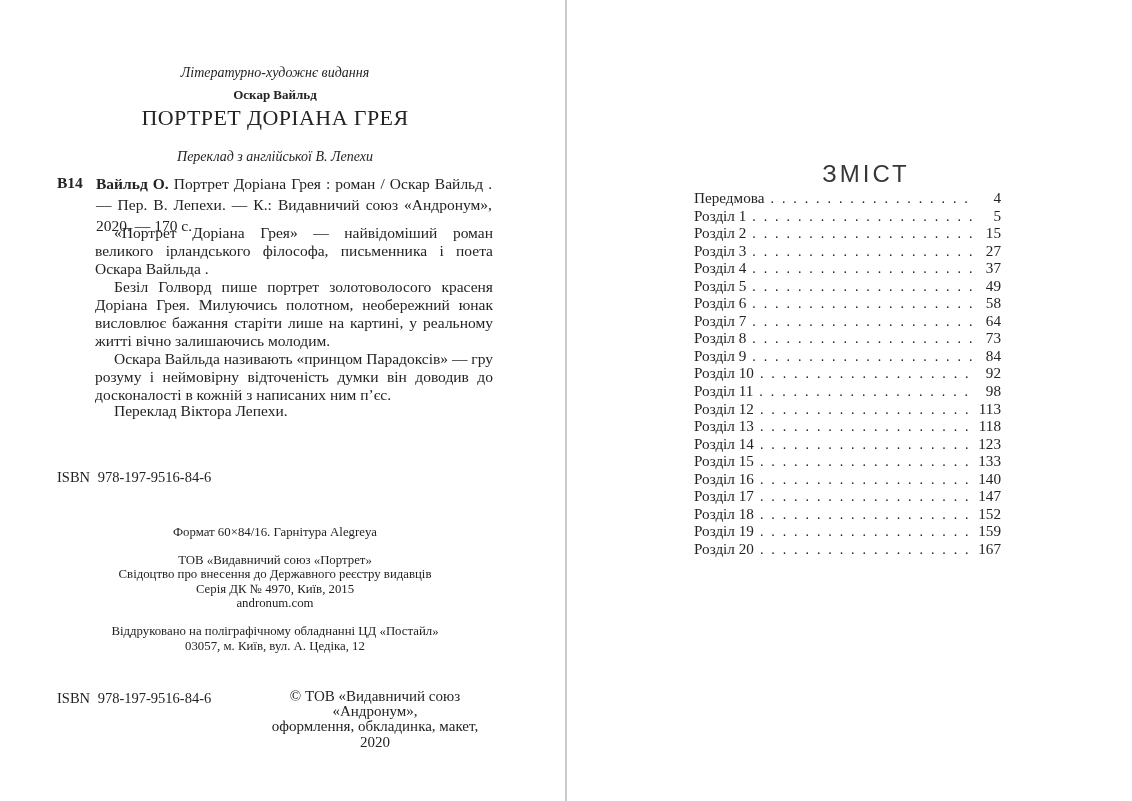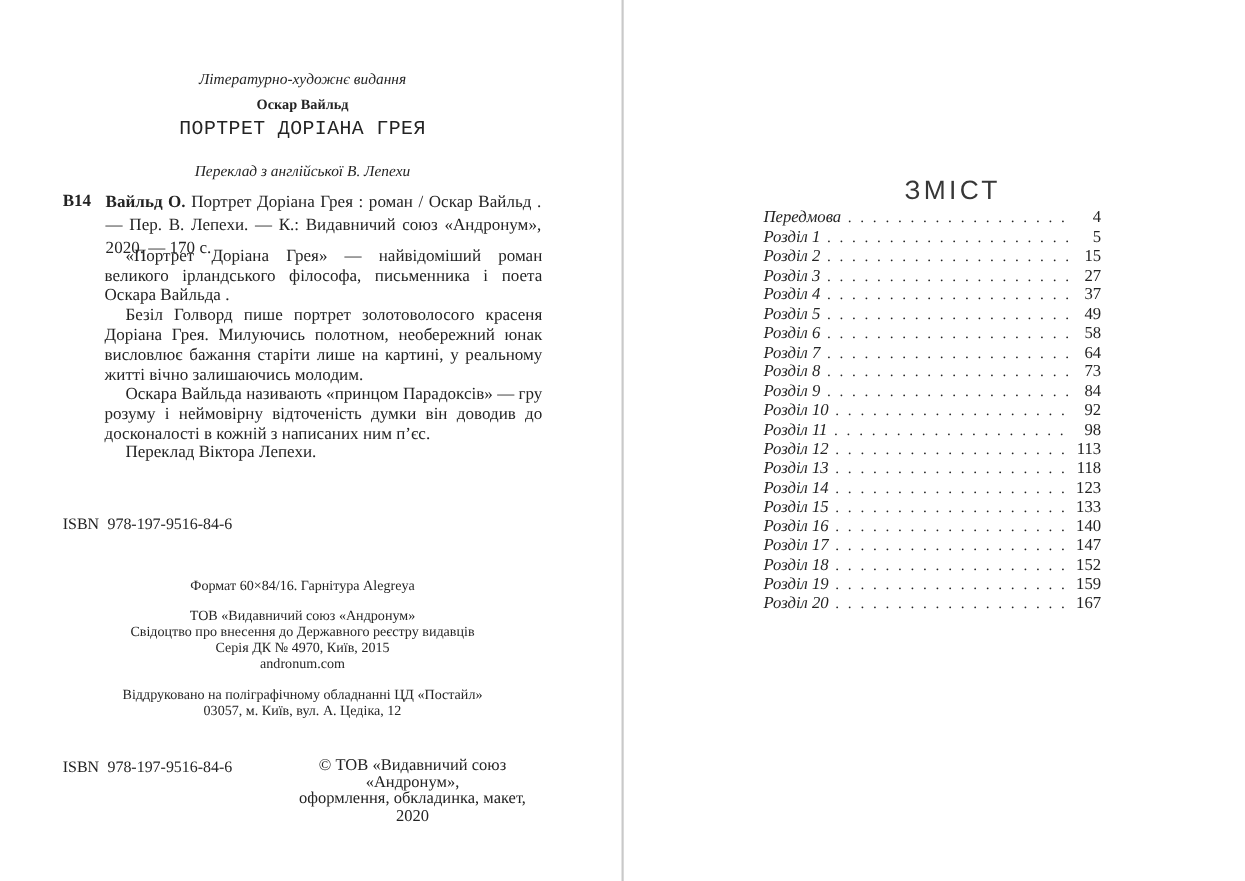--- a/index.html
+++ b/index.html
@@ -17,21 +17,21 @@
     background:#c9c9c9;
   }
 
   
   .header-block {
     position:absolute; left:57px; top:64px; width:436px;
     text-align:center;
   }
   .edition-note { font-style:italic; font-size:14px; line-height:17px; }
   .author-name  { font-weight:bold; font-size:13px; line-height:22px; margin-top:3px; }
-  .book-title   { font-size:18px; line-height:24px; letter-spacing:0.4px;font-family:Liberation Mono, monospace; }
+  .book-title   { font-size:22px; line-height:24px; letter-spacing:0.4px; }
   .translation-note { font-style:italic; font-size:14px; margin-top:19px; }
 
   .bib-block {
     position:absolute; left:57px; top:172px; width:436px;
     font-size:15.5px; line-height:21px;
     display:flex;
   }
   .bib-code { font-weight:bold; width:38px; flex:none; }
   .bib-text { margin:1px; text-align:justify; }
   .bib-author { font-weight:bold; }
@@ -66,21 +66,21 @@
     position:absolute; left:568px; top:144px; width:564px;
     margin:16px; text-align:center;
     font-family:"Liberation Sans","DejaVu Sans",sans-serif;
     font-weight:400; font-size:24px; letter-spacing:3px; color:#373737;
   }
   .toc {
     position:absolute; left:694px; top:189px; width:307px;
     font-size:15.2px;
   }
   .toc-row { display:flex; align-items:baseline; height:17.55px; line-height:17.55px; }
-  .toc-label { white-space:nowrap; flex:none;font-style:italic; }
+  .toc-label { white-space:nowrap; flex:none; }
   .toc-dots {
     flex:1 1 auto; overflow:hidden; white-space:nowrap;
     margin:0 3px 0 6px; letter-spacing:2.2px; font-size:14px;
   }
   .toc-dots::after {
     content:". . . . . . . . . . . . . . . . . . . . . . . . . . . . . . . . . . . . . . . . . . . . . . . . . . . . . . . . . . . .";
   }
   .toc-page { flex:none; min-width:26px; text-align:right; white-space:nowrap; }
 </style>
 </head>
@@ -112,21 +112,21 @@
       </div>
 
     <div class="translator-credit">Переклад Віктора Лепехи.</div>
 
     <div class="isbn-top">ISBN 978-197-9516-84-6</div>
 
     <div class="imprint">
       <p class="format-line">Формат 60×84/16. Гарнітура Alegreya</p>
       <div class="publisher-group">
 
-          <p>ТОВ «Видавничий союз «Андронум»</p>
+          <p>ТОВ «Видавничий союз «Портрет»</p>
 
           <p>Свідоцтво про внесення до Державного реєстру видавців</p>
 
           <p>Серія ДК № 4970, Київ, 2015</p>
 
           <p>andronum.com</p>
         </div>
       <div class="print-group">
 
           <p>Віддруковано на поліграфічному обладнанні ЦД «Постайл»</p>

